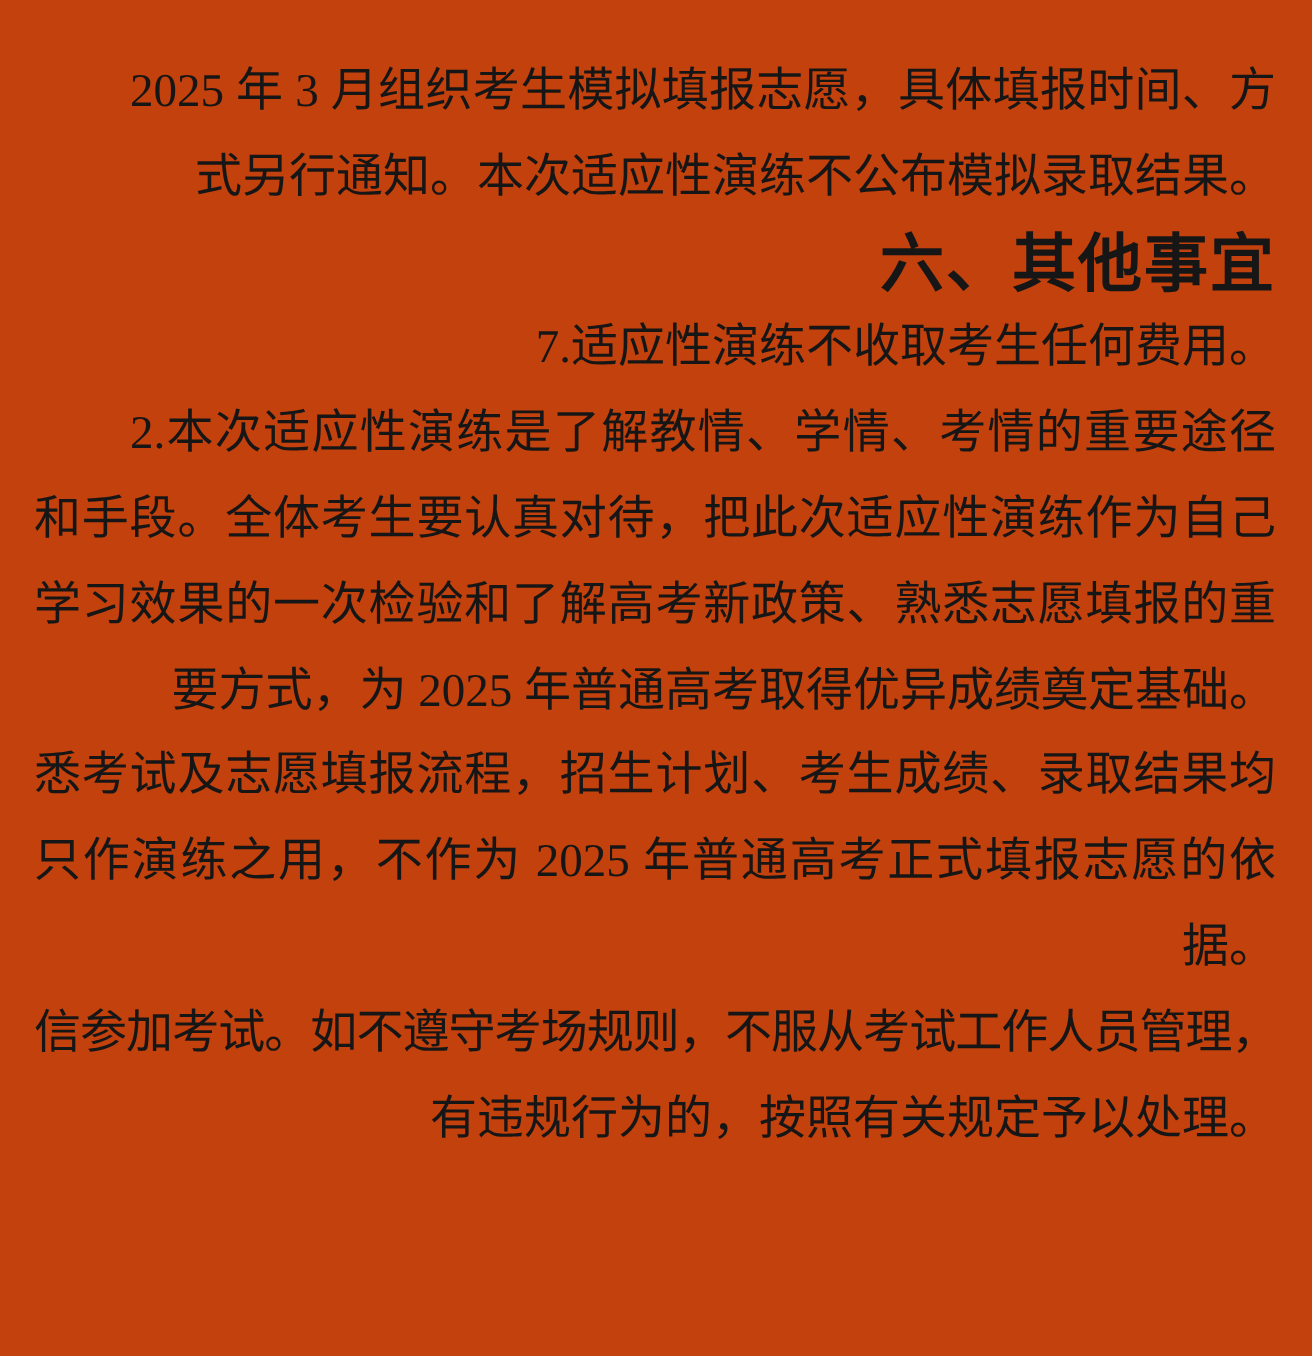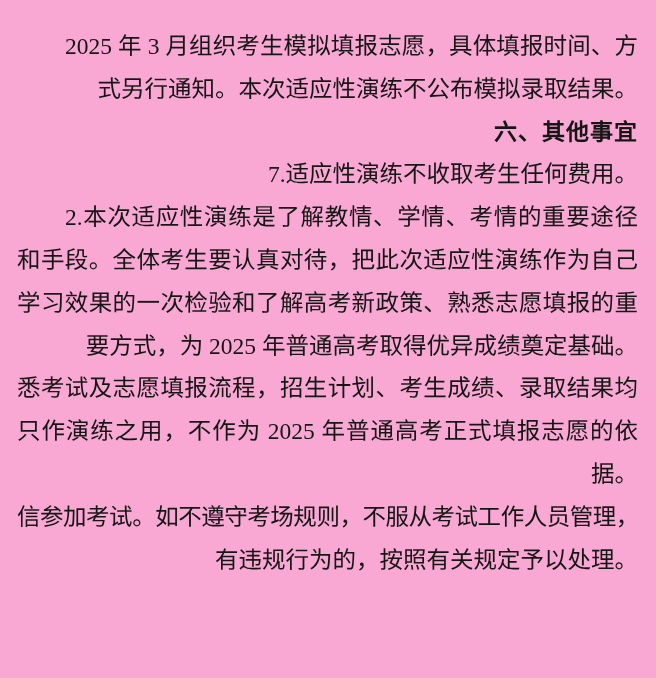--- a/index.html
+++ b/index.html
@@ -6,43 +6,43 @@
   html, body { background: #ffffff; }
   body {
     width: 656px;
     height: 678px;
     overflow: hidden;
     font-family: "Liberation Serif", "DejaVu Serif", serif;
   }
   .page {
     width: 656px;
     height: 678px;
-    background: #f9a8d4;
+    background: #c2410c;
     padding: 25px 18px 0 17px;
     color: #161616;
     font-size: 23.5px;
   }
   .line {
     height: 42.8px;
     line-height: 42.8px;
     text-align: right;
     white-space: nowrap;
   }
   .fill {
     white-space: normal;
     text-align: justify;
     text-align-last: justify;
     text-justify: inter-character;
   }
   .indent { text-indent: 48px; }
   .tight { letter-spacing: -1.3px; }
   .heading {
-    font-family: Liberation Sans, sans-serif;
+    font-family: Liberation Serif, serif;
     font-weight: 700;
-    font-size: 23px;
+    font-size: 32px;
     letter-spacing: 1px;
   }
 </style>
 </head>
 <body>
 
 <div class="page">
 
   <div class="para">
     <div class="line indent fill">2025 年 3 月组织考生模拟填报志愿，具体填报时间、方</div>

